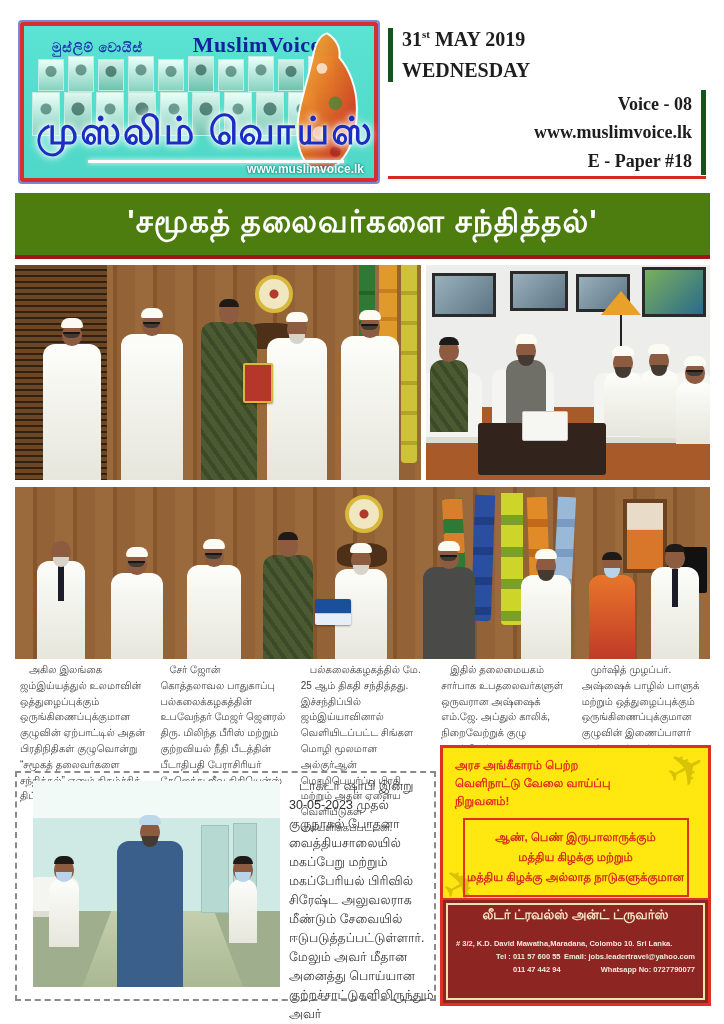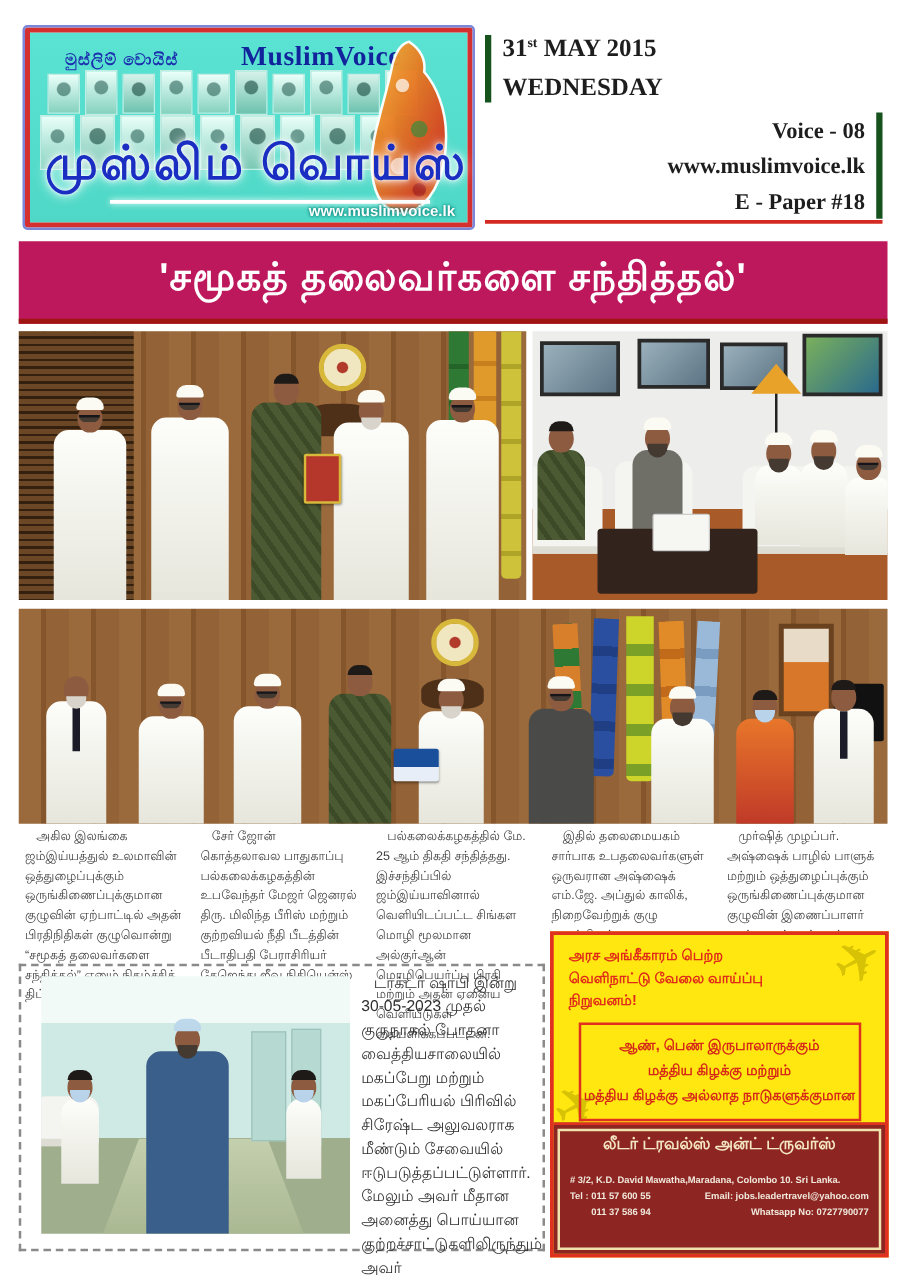--- a/index.html
+++ b/index.html
@@ -37,21 +37,21 @@
     font-family:"Liberation Serif",serif;font-weight:700;color:#1d1d1d;}
   .date-line{font-size:20px;}
   .date-line sup{font-size:11px;}
   .day-line{font-size:20px;margin-top:8px;}
   .issue-block{position:absolute;right:18px;top:90px;text-align:right;border-right:5px solid #15521c;
     padding-right:9px;font-family:"Liberation Serif",serif;font-weight:700;color:#1d1d1d;
     font-size:18px;line-height:1.58;}
   .red-rule{position:absolute;left:388px;right:18px;top:176px;height:3px;background:#d42a22;}
 
   
-  .banner{position:absolute;left:15px;top:193px;width:695px;height:62px;background:#be185d;
+  .banner{position:absolute;left:15px;top:193px;width:695px;height:62px;background:#4d7c0f;
     border-bottom:4px solid #9e1511;display:flex;align-items:center;justify-content:center;}
   .banner-text{color:#fff;font-size:31px;font-weight:800;letter-spacing:1px;white-space:nowrap;}
 
   
   .ph{position:absolute;overflow:hidden;background:#8f5e33;}
   .wood{background:repeating-linear-gradient(90deg,#9a6a3c 0 18px,#85552c 18px 22px,#936237 22px 40px);}
   .blinds{position:absolute;background:repeating-linear-gradient(180deg,#6b4726 0 4px,#33200f 4px 6px);}
   .emblem{position:absolute;width:30px;height:30px;border-radius:50%;border:4px solid #d8b83a;
     background:radial-gradient(circle,#b23a2a 4px,#f0e6c0 5px);}
   .crest{position:absolute;background:#4e3018;border-radius:40% 40% 30% 30%;}
@@ -122,21 +122,21 @@
   .plane-bl{left:0px;top:110px;}
   .ad-tagline{position:relative;z-index:1;margin:9px 12px 0;width:190px;color:#e02a1a;font-weight:700;
     font-size:11.5px;line-height:1.55;}
   .ad-offer{position:relative;z-index:1;margin:8px auto 0;width:218px;border:2px solid #e03020;
     padding:8px 2px;text-align:center;color:#d6281a;font-weight:700;font-size:11.5px;line-height:1.7;}
   .ad-maroon{height:97px;background:#8d2622;border-top:2px solid #e03020;padding:3px;box-sizing:content-box;}
   .ad-maroon-inner{height:91px;border:2px solid #f0e2ac;padding:2px 8px 0;}
   .ad-co-ta{text-align:center;color:#f3e6c0;font-weight:800;font-size:13px;}
   .ad-co-en{text-align:center;color:#fff;font-family:"Liberation Serif",serif;font-weight:700;font-size:19px;margin-top:1px;}
   .ad-addr{color:#f0e8dc;font-size:7.5px;font-weight:700;margin-top:15px;}
-  .ad-row{display:flex;justify-content:space-between;color:#f0e8dc;font-size:7.5px;font-weight:700;margin-top:4px;}
+  .ad-row{display:flex;justify-content:space-between;color:#f0e8dc;font-size:7.5px;font-weight:700;margin-top:4px;margin-left:40px;}
   .tel2{padding-left:17px;}
 </style>
 </head>
 <body>
 
 <div class="page">
 
   <div class="masthead">
     <div class="mast-top">
       <span class="sinhala-title">මුස්ලිම් වොයිස්</span>
@@ -179,21 +179,21 @@
       <circle cx="34" cy="56" r="5" fill="#3a8a3a" opacity="0.7"></circle>
       <circle cx="22" cy="78" r="5" fill="#ffffff" opacity="0.6"></circle>
       <circle cx="34" cy="92" r="4" fill="#a02020" opacity="0.7"></circle>
     </svg>
     <div class="mast-title">முஸ்லிம் வொய்ஸ்</div>
     <div class="mast-underline"></div>
     <div class="mast-site">www.muslimvoice.lk</div>
   </div>
 
   <div class="date-block">
-    <div class="date-line"><span>31</span><sup>st</sup>&nbsp;<span>MAY 2015</span></div>
+    <div class="date-line"><span>31</span><sup>st</sup>&nbsp;<span>MAY 2019</span></div>
     <div class="day-line">WEDNESDAY</div>
   </div>
   <div class="issue-block">
     <div>Voice - 08</div>
     <div>www.muslimvoice.lk</div>
     <div>E - Paper #18</div>
   </div>
   <div class="red-rule"></div>
 
   <div class="banner">
@@ -385,20 +385,20 @@
     </div>
     <div class="ad-maroon">
       <div class="ad-maroon-inner">
         <div class="ad-co-ta">லீடர் ட்ரவல்ஸ் அன்ட் ட்ருவர்ஸ்</div>
         <div class="ad-addr"># 3/2, K.D. David Mawatha,Maradana, Colombo 10. Sri Lanka.</div>
         <div class="ad-row">
           <span>Tel  :  011 57 600 55</span>
           <span>Email:   jobs.leadertravel@yahoo.com</span>
         </div>
         <div class="ad-row">
-          <span class="tel2">011 37 586 94</span>
+          <span class="tel2">011 47 442 94</span>
           <span>Whatsapp No:  0727790077</span>
         </div>
       </div>
     </div>
   </div>
 
 </div>
 
 </body></html>

